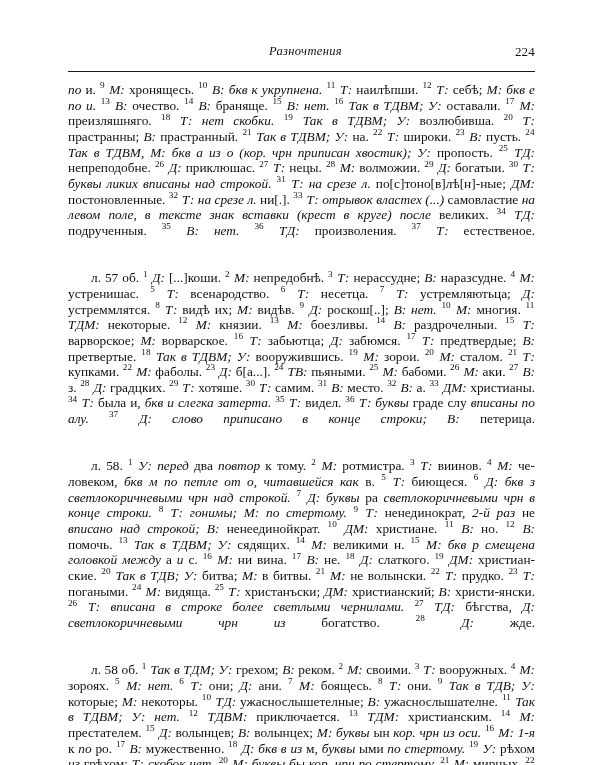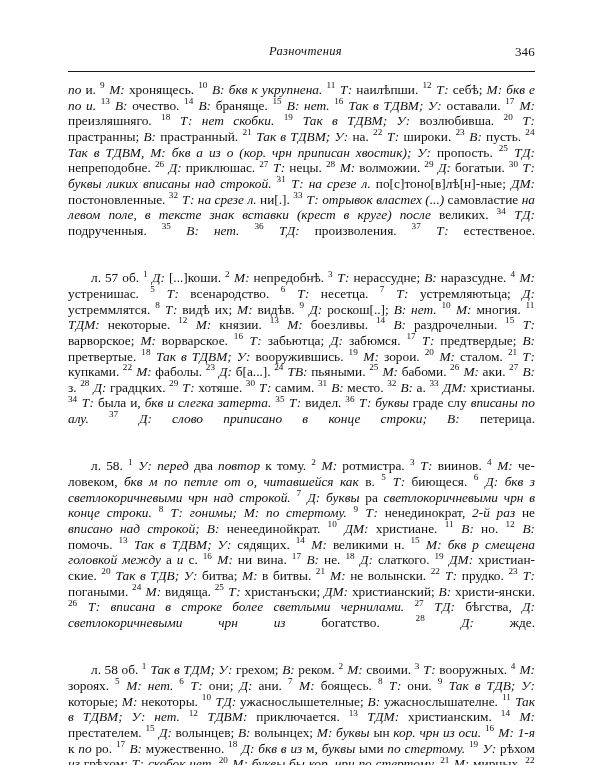--- a/index.html
+++ b/index.html
@@ -98,21 +98,21 @@
     width: 100%;
   }
 </style>
 </head>
 <body>
 
 <div class="page">
 
   <div class="running-head">
     <span class="head-title">Разночтения</span>
-    <span class="folio">346</span>
+    <span class="folio">224</span>
   </div>
 
   <div class="head-rule"></div>
 
   <div class="textblock">
 
     <p class="para"><i>по</i> и. <sup>9</sup> <i class="sig">М:</i> хронящесь. <sup>10</sup> <i class="sig">В:</i> <i>бкв к укрупнена.</i> <sup>11</sup> <i class="sig">Т:</i> наилѣпши. <sup>12</sup> <i class="sig">Т:</i> себѣ; <i class="sig">М:</i> <i>бкв е по и.</i> <sup>13</sup> <i class="sig">В:</i> очество. <sup>14</sup> <i class="sig">В:</i> браняще. <sup>15</sup> <i class="sig">В: нет.</i> <sup>16</sup> <i>Так в ТДВМ; У:</i> оставали. <sup>17</sup> <i class="sig">М:</i> преизляшняго. <sup>18</sup> <i class="sig">Т: нет скобки.</i> <sup>19</sup> <i>Так в ТДВМ; У:</i> возлюбивша. <sup>20</sup> <i class="sig">Т:</i> прастранны; <i class="sig">В:</i> прастранный. <sup>21</sup> <i>Так в ТДВМ; У:</i> на. <sup>22</sup> <i class="sig">Т:</i> широки. <sup>23</sup> <i class="sig">В:</i> пусть. <sup>24</sup> <i>Так в ТДВМ, М: бкв а из о (кор. чрн приписан хвостик); У:</i> пропость. <sup>25</sup> <i class="sig">ТД:</i> непреподобне. <sup>26</sup> <i class="sig">Д:</i> приклюшас. <sup>27</sup> <i class="sig">Т:</i> нецы. <sup>28</sup> <i class="sig">М:</i> волможии. <sup>29</sup> <i class="sig">Д:</i> богатыи. <sup>30</sup> <i class="sig">Т: буквы ликих вписаны над строкой.</i> <sup>31</sup> <i class="sig">Т: на срезе л.</i> по[с]тоно[в]лѣ[н]-ные; <i class="sig">ДМ:</i> постоновленные. <sup>32</sup> <i class="sig">Т: на срезе л.</i> ни[.]. <sup>33</sup> <i class="sig">Т: отрывок властех (...)</i> самовластие <i>на левом поле, в тексте знак вставки (крест в круге) после</i> великих. <sup>34</sup> <i class="sig">ТД:</i> подрученныя. <sup>35</sup> <i class="sig">В: нет.</i> <sup>36</sup> <i class="sig">ТД:</i> произволения. <sup>37</sup> <i class="sig">Т:</i> естественое.</p>
 
     <p class="para indent">л. 57 об. <sup>1</sup> <i class="sig">Д:</i> [...]коши. <sup>2</sup> <i class="sig">М:</i> непредобнѣ. <sup>3</sup> <i class="sig">Т:</i> нерассудне; <i class="sig">В:</i> наразсудне. <sup>4</sup> <i class="sig">М:</i> устренишас. <sup>5</sup> <i class="sig">Т:</i> всенародство. <sup>6</sup> <i class="sig">Т:</i> несетца. <sup>7</sup> <i class="sig">Т:</i> устремляютьца; <i class="sig">Д:</i> устреммлятся. <sup>8</sup> <i class="sig">Т:</i> видѣ их; <i class="sig">М:</i> видѣв. <sup>9</sup> <i class="sig">Д:</i> роскош[..]; <i class="sig">В: нет.</i> <sup>10</sup> <i class="sig">М:</i> многия. <sup>11</sup> <i class="sig">ТДМ:</i> некоторые. <sup>12</sup> <i class="sig">М:</i> князии. <sup>13</sup> <i class="sig">М:</i> боезливы. <sup>14</sup> <i class="sig">В:</i> раздрочелныи. <sup>15</sup> <i class="sig">Т:</i> варворское; <i class="sig">М:</i> ворварское. <sup>16</sup> <i class="sig">Т:</i> забьютца; <i class="sig">Д:</i> забюмся. <sup>17</sup> <i class="sig">Т:</i> предтвердые; <i class="sig">В:</i> претвертые. <sup>18</sup> <i>Так в ТДВМ; У:</i> вооружившись. <sup>19</sup> <i class="sig">М:</i> зорои. <sup>20</sup> <i class="sig">М:</i> сталом. <sup>21</sup> <i class="sig">Т:</i> купками. <sup>22</sup> <i class="sig">М:</i> фаболы. <sup>23</sup> <i class="sig">Д:</i> б[а...]. <sup>24</sup> <i class="sig">ТВ:</i> пьяными. <sup>25</sup> <i class="sig">М:</i> бабоми. <sup>26</sup> <i class="sig">М:</i> аки. <sup>27</sup> <i class="sig">В:</i> з. <sup>28</sup> <i class="sig">Д:</i> градцких. <sup>29</sup> <i class="sig">Т:</i> хотяше. <sup>30</sup> <i class="sig">Т:</i> самим. <sup>31</sup> <i class="sig">В:</i> место. <sup>32</sup> <i class="sig">В:</i> а. <sup>33</sup> <i class="sig">ДМ:</i> христианы. <sup>34</sup> <i class="sig">Т:</i> была и, <i>бкв и слегка затерта.</i> <sup>35</sup> <i class="sig">Т:</i> видел. <sup>36</sup> <i class="sig">Т: буквы</i> граде слу <i>вписаны по алу.</i> <sup>37</sup> <i class="sig">Д: слово приписано в конце строки;</i> <i class="sig">В:</i> петерица.</p>
 

